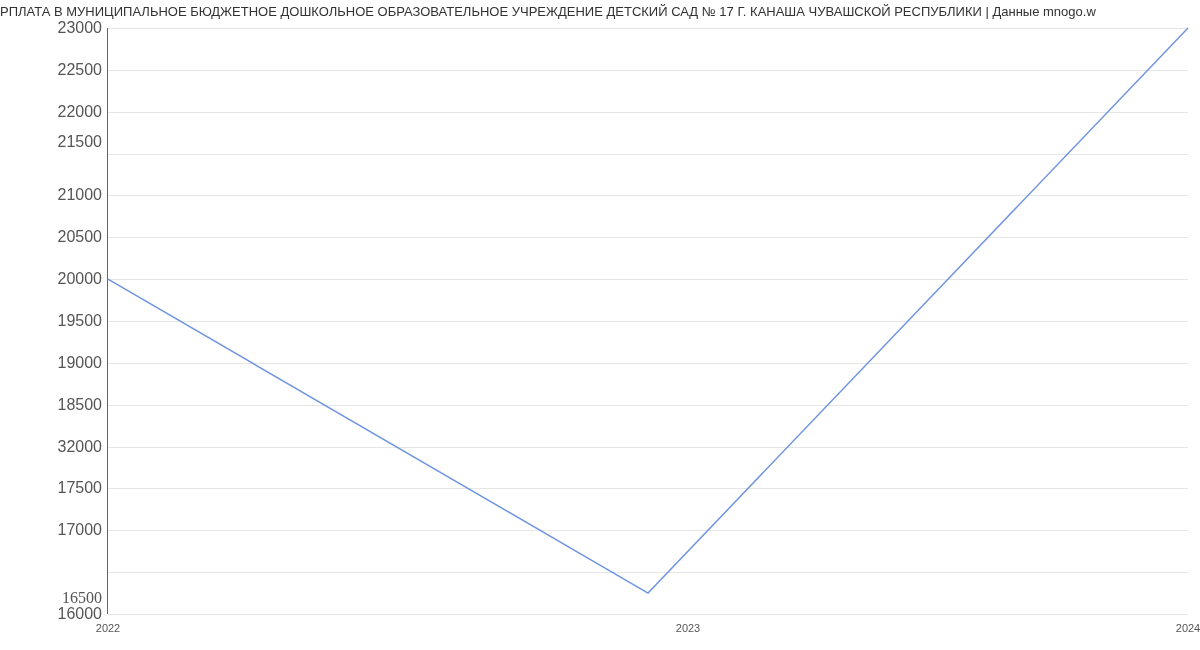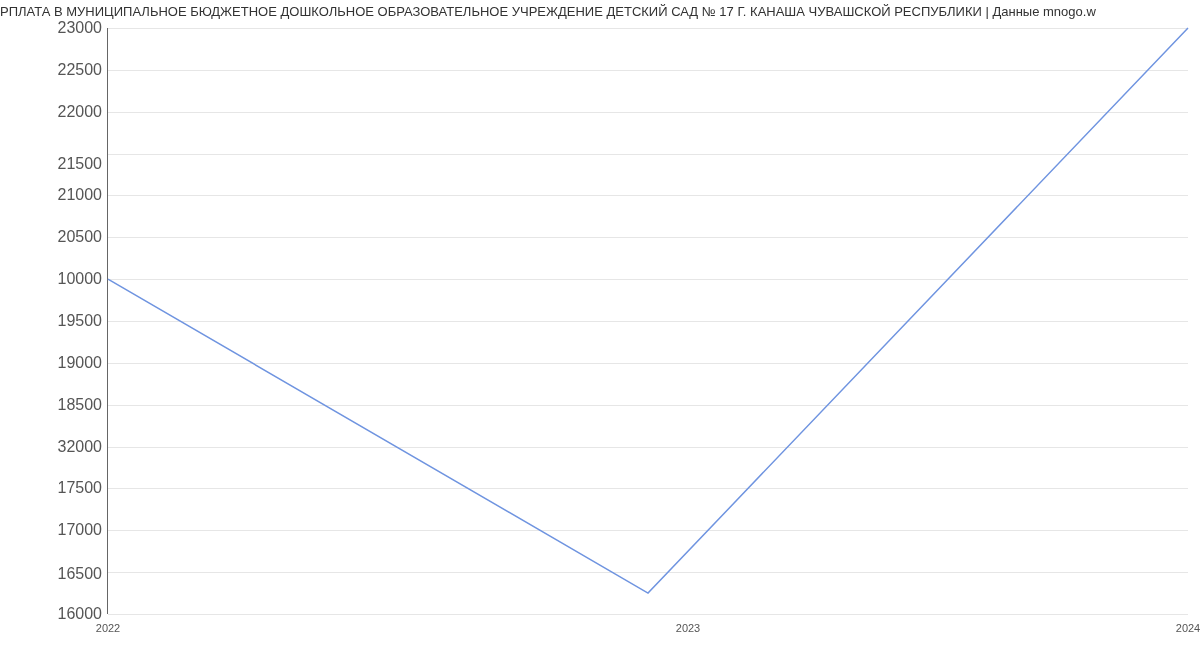--- a/index.html
+++ b/index.html
@@ -81,31 +81,31 @@
     <div class="gridline" style="top: 279.143px;"></div>
     <div class="gridline" style="top: 237.286px;"></div>
     <div class="gridline" style="top: 195.429px;"></div>
     <div class="gridline" style="top: 153.571px;"></div>
     <div class="gridline" style="top: 111.714px;"></div>
     <div class="gridline" style="top: 69.8571px;"></div>
     <div class="gridline" style="top: 28px;"></div>
   </div>
 <div id="y-labels">
     <div class="y-tick-label" style="top: 614px;">16000</div>
-    <div class="y-tick-label" style="top: 574px;">16500</div>
+    <div class="y-tick-label" style="top: 598px; font-family: Liberation Serif, serif;">16500</div>
     <div class="y-tick-label" style="top: 530.286px;">17000</div>
     <div class="y-tick-label" style="top: 488.429px;">17500</div>
     <div class="y-tick-label" style="top: 446.571px;">32000</div>
     <div class="y-tick-label" style="top: 404.714px; margin-left: 8px;">18500</div>
     <div class="y-tick-label" style="top: 362.857px;">19000</div>
     <div class="y-tick-label" style="top: 321px;">19500</div>
-    <div class="y-tick-label" style="top: 279.143px;">10000</div>
+    <div class="y-tick-label" style="top: 279.143px;">20000</div>
     <div class="y-tick-label" style="top: 237.286px;">20500</div>
     <div class="y-tick-label" style="top: 195.429px;">21000</div>
-    <div class="y-tick-label" style="top: 164px; margin-left: 23px;">21500</div>
+    <div class="y-tick-label" style="top: 142px; margin-left: 23px;">21500</div>
     <div class="y-tick-label" style="top: 111.714px;">22000</div>
     <div class="y-tick-label" style="top: 69.8571px;">22500</div>
     <div class="y-tick-label" style="top: 28px;">23000</div>
   </div>
 <div id="x-labels">
     <div class="x-tick-label" style="left: 108px;">2022</div>
     <div class="x-tick-label" style="left: 648px; margin-left: 40px;">2023</div>
     <div class="x-tick-label" style="left: 1188px;">2024</div>
   </div>
 

